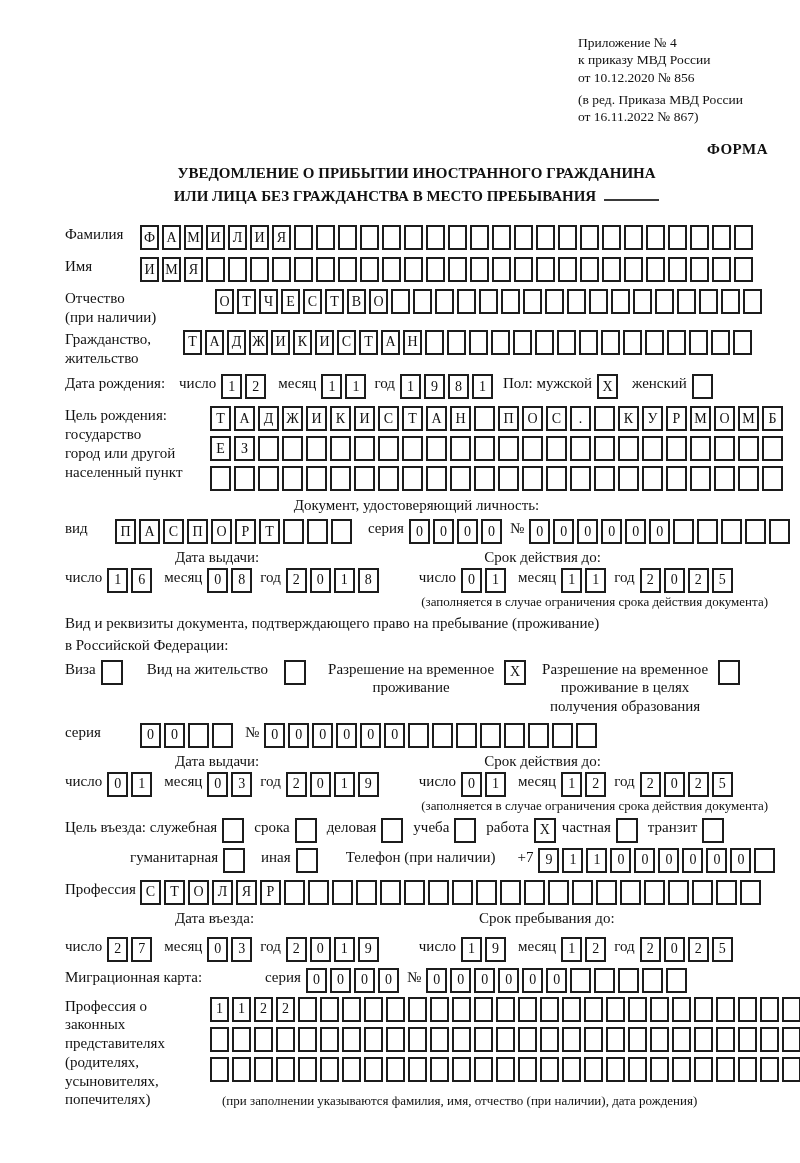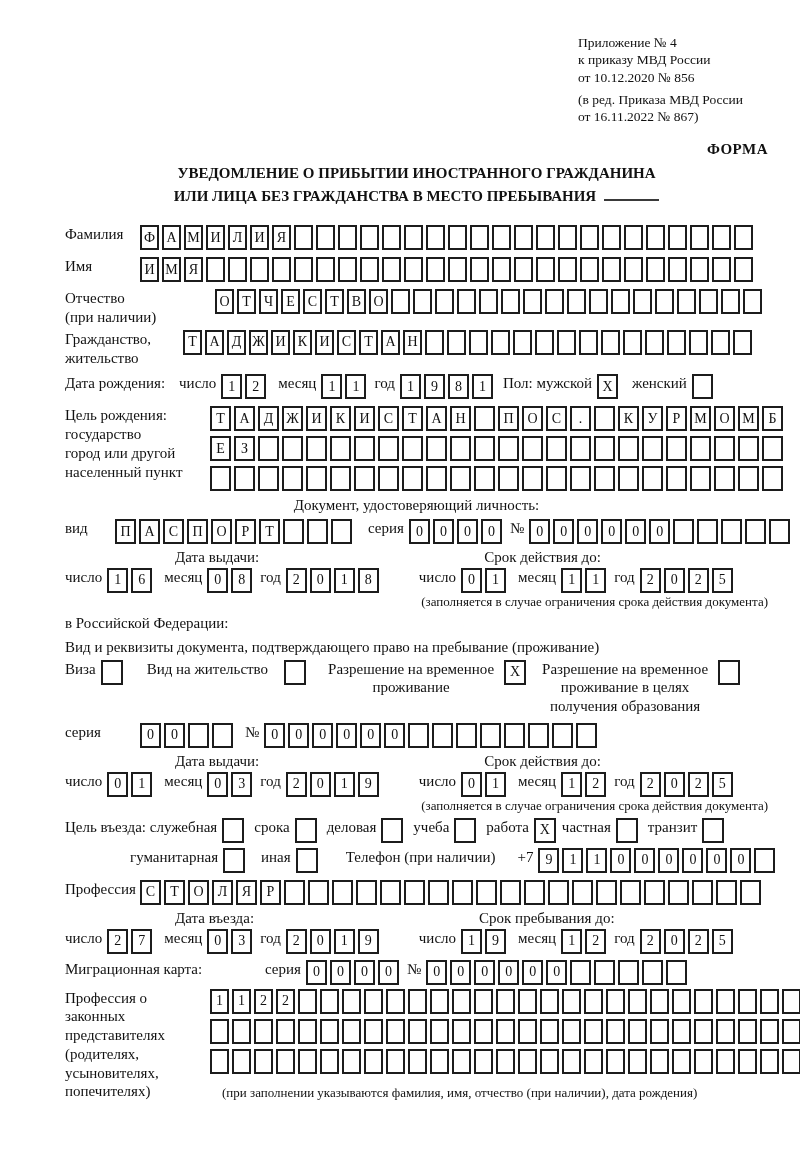--- a/index.html
+++ b/index.html
@@ -422,28 +422,28 @@
           <div class="cell" style="width: 21px;">0</div>
           <div class="cell" style="width: 21px;">2</div>
           <div class="cell" style="width: 21px;">5</div>
         </div>
       </div>
       <div class="line" style="justify-content: flex-end; margin-bottom: 4px;">
         <div class="lbl small">
           <span>(заполняется в случае ограничения срока действия документа)</span>
         </div>
       </div>
+      <div class="line" style="margin-bottom: 3px;">
+        <div class="lbl">
+          <span>Вид и реквизиты документа, подтверждающего право на пребывание (проживание)</span>
+        </div>
+      </div>
       <div class="line" style="margin-bottom: 5px;">
         <div class="lbl">
           <span>в Российской Федерации:</span>
-        </div>
-      </div>
-      <div class="line" style="margin-bottom: 3px;">
-        <div class="lbl">
-          <span>Вид и реквизиты документа, подтверждающего право на пребывание (проживание)</span>
         </div>
       </div>
       <div class="line" style="margin-bottom: 7px;">
         <div class="lbl">
           <span>Виза</span>
         </div>
         <div class="cells">
           <div class="cell" style="width: 22px;"></div>
         </div>
         <div class="lbl" style="margin-left: 24px;">
@@ -661,21 +661,21 @@
           <div class="cell" style="width: 21px;"></div>
           <div class="cell" style="width: 21px;"></div>
           <div class="cell" style="width: 21px;"></div>
           <div class="cell" style="width: 21px;"></div>
           <div class="cell" style="width: 21px;"></div>
           <div class="cell" style="width: 21px;"></div>
           <div class="cell" style="width: 21px;"></div>
           <div class="cell" style="width: 21px;"></div>
         </div>
       </div>
-      <div class="line" style="margin-bottom: 1px;">
+      <div class="line" style="margin-bottom: 9px;">
         <div class="lbl" style="margin-left: 110px;">
           <span>Дата въезда:</span>
         </div>
         <div class="lbl" style="margin-left: 225px;">
           <span>Срок пребывания до:</span>
         </div>
       </div>
       <div class="line" style="margin-bottom: 6px;">
         <div class="lbl">
           <span>число</span>

